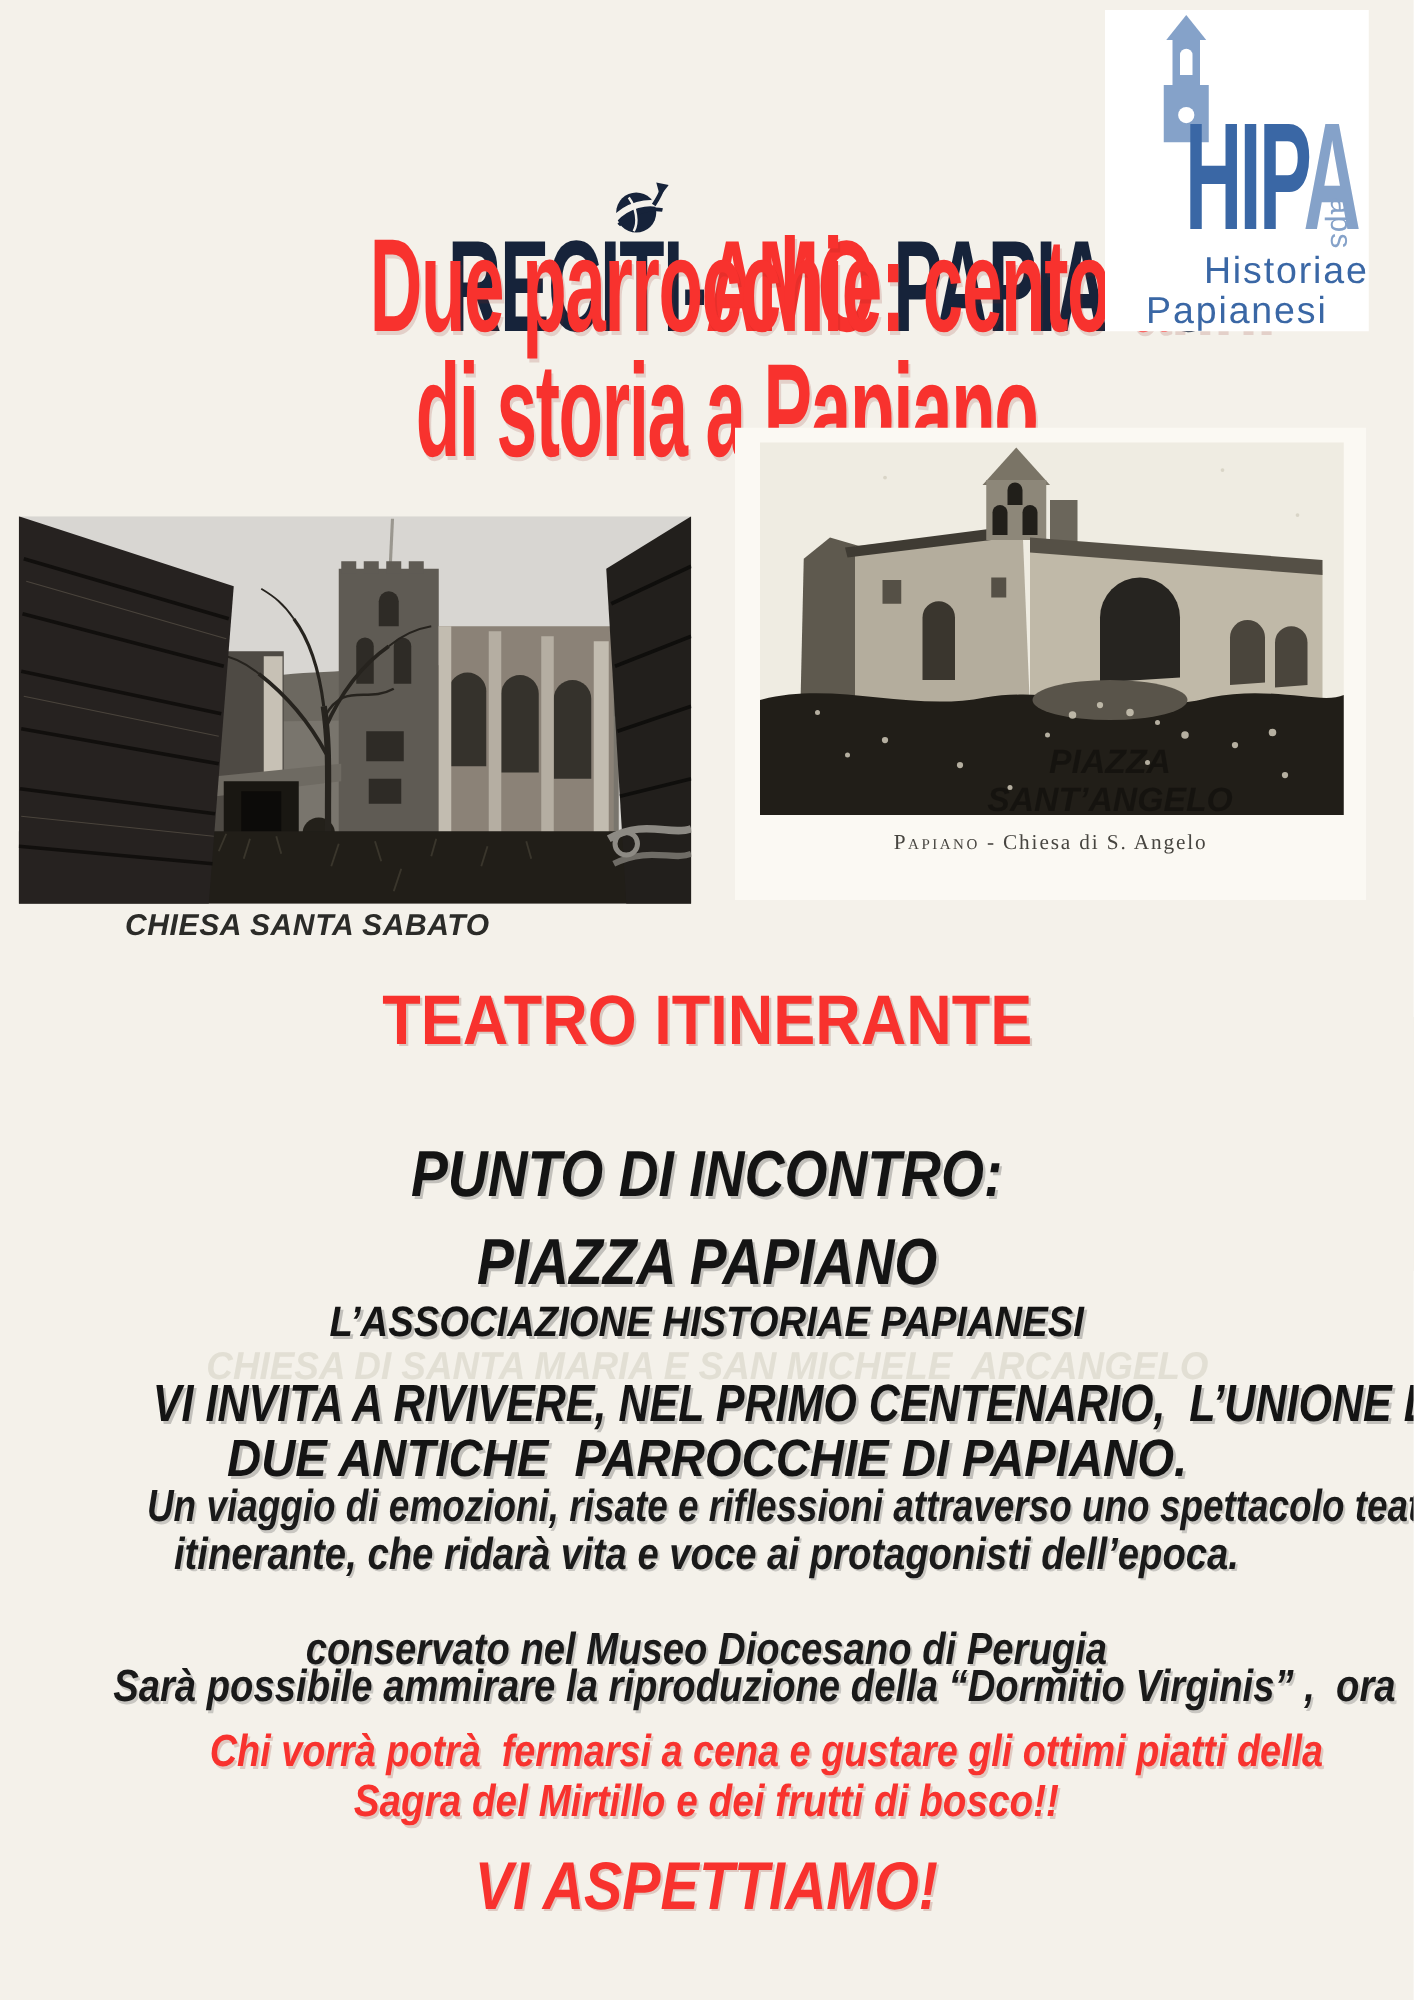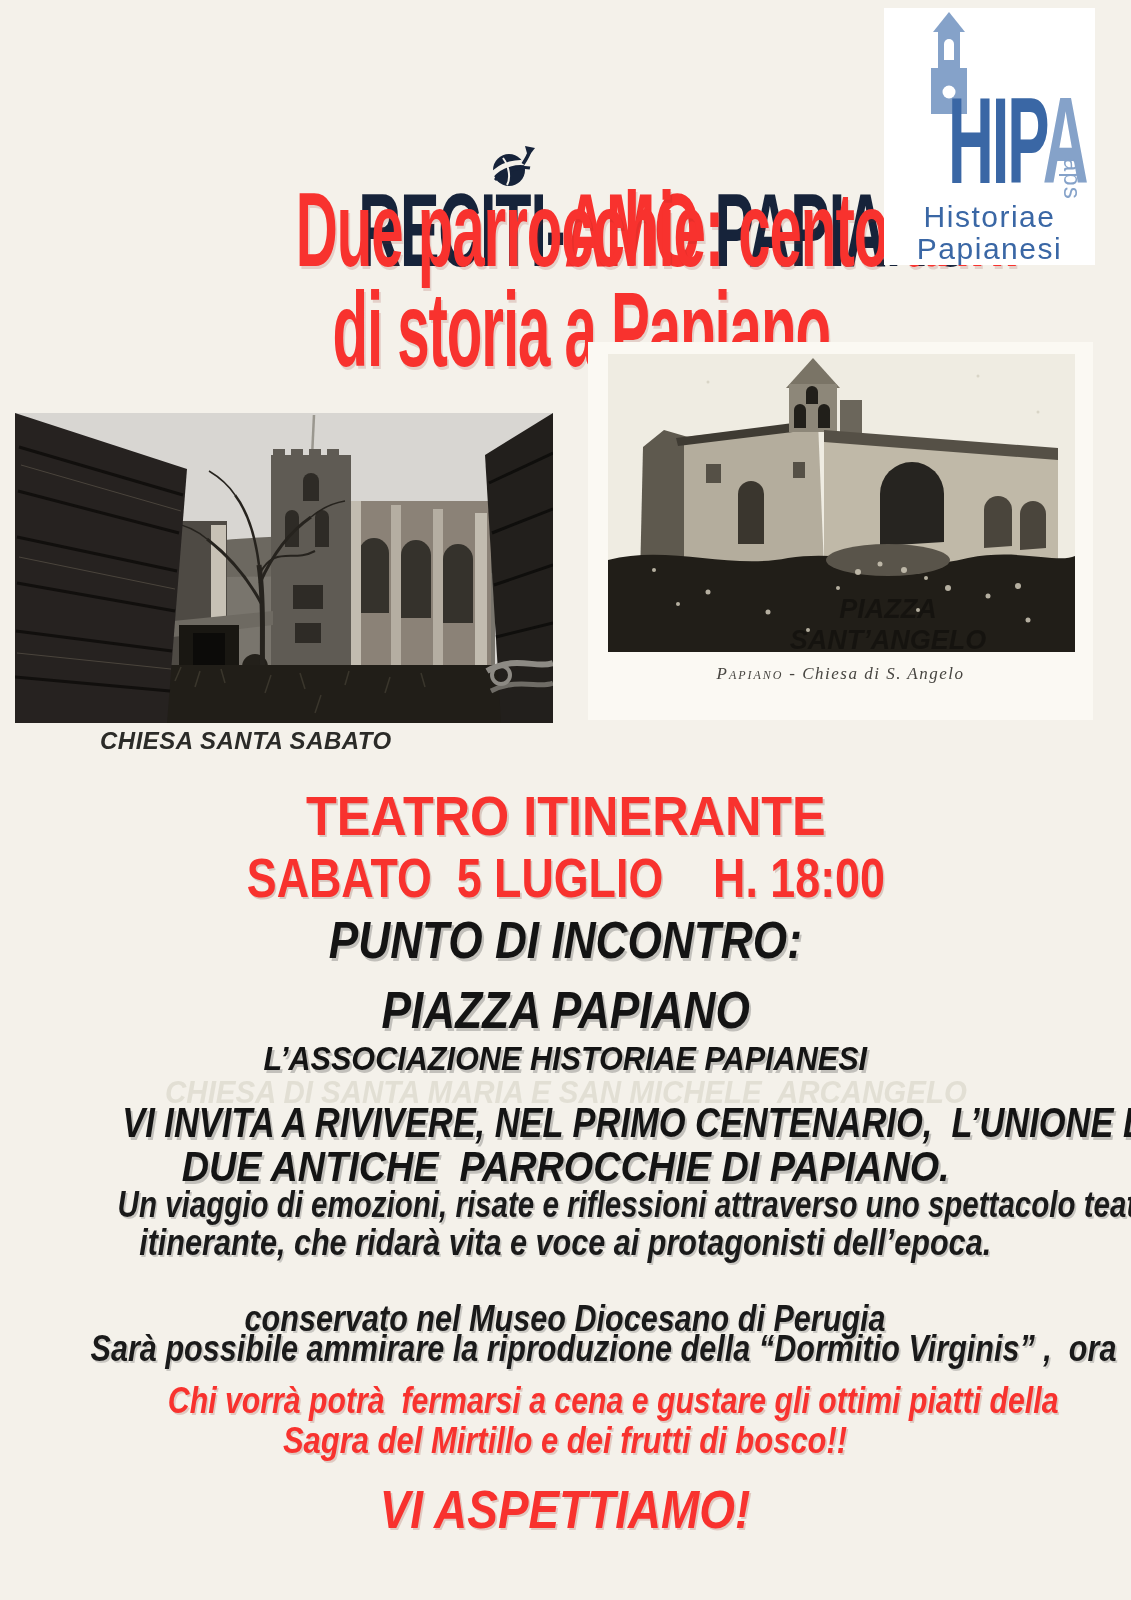--- a/index.html
+++ b/index.html
@@ -46,32 +46,32 @@
   
   .logo-box{left:884px;top:8px;width:211px;height:257px;background:#ffffff;}
   .logo-acronym{left:0;top:72px;width:100%;font-size:122px;font-weight:bold;line-height:1;
                 text-align:center;letter-spacing:-4px;}
   .logo-acronym .dk{color:#3a67a5;}
   .logo-acronym .lt{color:#85a2c9;}
   .logo-aps{left:176px;top:150px;font-size:24px;color:#85a2c9;writing-mode:vertical-rl;
             letter-spacing:1px;line-height:1;}
   .logo-name{left:0;top:0;width:100%;text-align:center;color:#3a67a5;font-size:30px;
              letter-spacing:1.5px;line-height:1.1;}
-  .ln1{top:192px;}
+  .ln1{top:192px;text-align:right;}
   .ln2{top:224px;}
 
   
   .photo-left{left:15px;top:413px;width:538px;height:310px;}
   .cap-left{left:100px;top:727px;font-size:24px;font-weight:bold;font-style:italic;
             color:#2b2b28;letter-spacing:.5px;}
   .page-right{left:588px;top:342px;width:505px;height:378px;}
   .wm-right{left:150px;top:252px;width:300px;text-align:center;font-size:27px;font-weight:bold;
             font-style:italic;color:#15130f;opacity:.92;}
   .cap-right{left:0;top:322px;width:100%;text-align:center;font-family:"Liberation Serif",serif;
-             font-size:17px;color:#474540;letter-spacing:1.5px;font-style:italic;}
+             font-size:17px;color:#474540;letter-spacing:1.5px;}
   .cap-right .sc{font-variant:small-caps;letter-spacing:2px;}
 
   .globe{left:485px;top:138px;width:50px;height:56px;}
   svg{display:block;}
 </style>
 </head>
 <body>
 
 <div id="poster">
 
@@ -258,23 +258,20 @@
     </svg>
     <div class="abs wm-right">PIAZZA SANT’ANGELO</div>
     <div class="abs cap-right">
       <span class="sc">Papiano</span><span> - Chiesa di S. Angelo</span>
     </div>
   </div>
 
   <div class="line eventred teatro">
     <span class="cx" style="--sx:.90">TEATRO ITINERANTE</span>
   </div>
-  <div class="line eventred sabato">
-    <span class="cx" style="--sx:.80">SABATO  5 LUGLIO    H. 18:00</span>
-  </div>
   <div class="line blackital punto">
     <span class="cx" style="--sx:.85">PUNTO DI INCONTRO:</span>
   </div>
   <div class="line blackital piazza">
     <span class="cx" style="--sx:.85">PIAZZA PAPIANO</span>
   </div>
 
   <div class="line bgwm">
     <span class="cx" style="--sx:.95">CHIESA DI SANTA MARIA E SAN MICHELE  ARCANGELO</span>
   </div>

